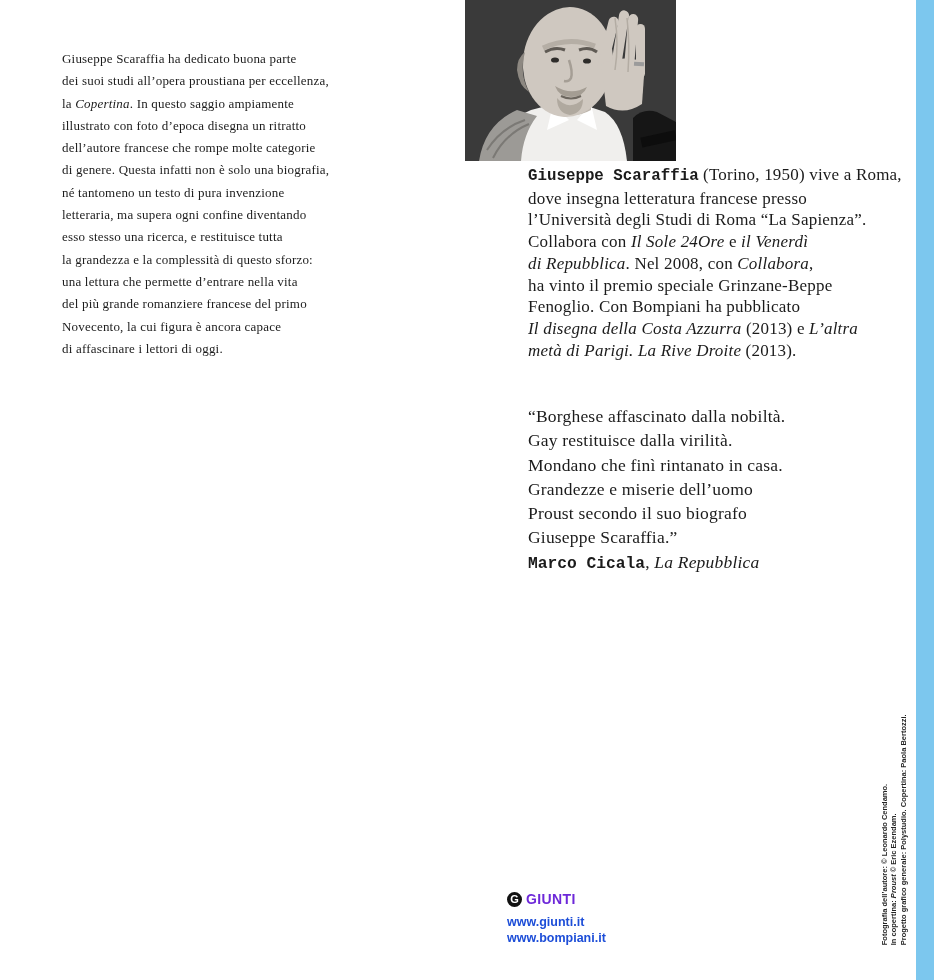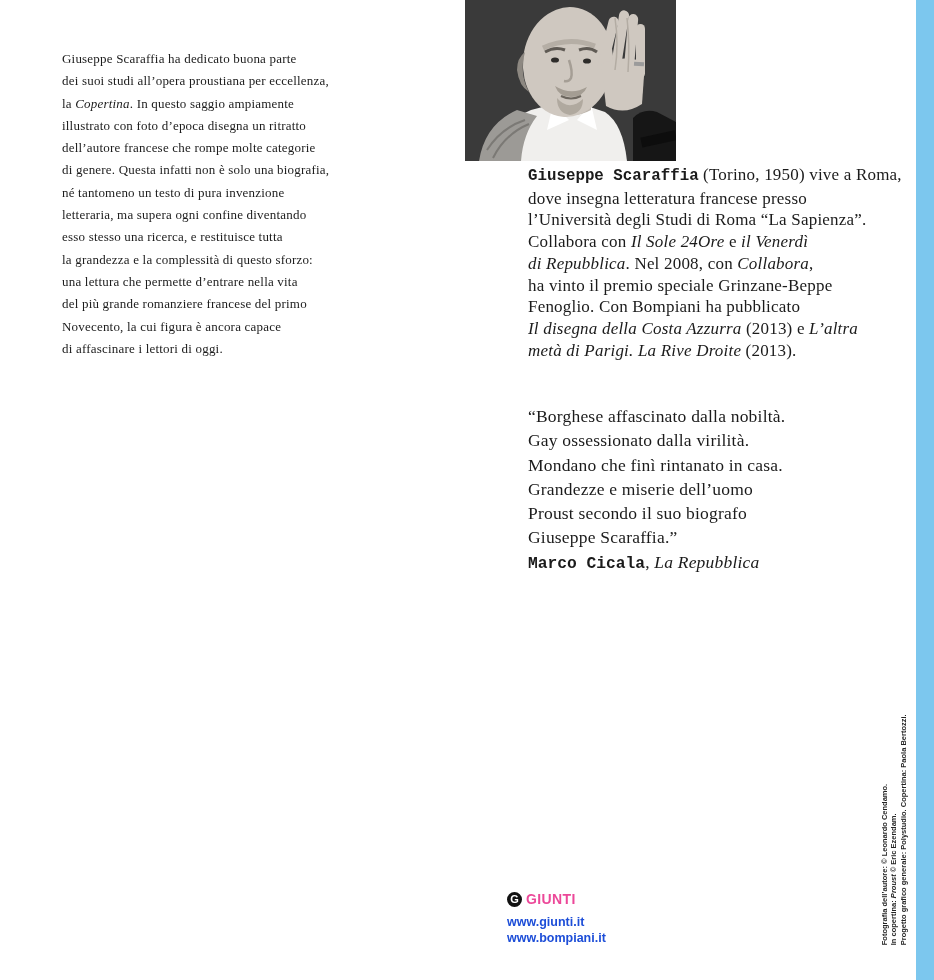--- a/index.html
+++ b/index.html
@@ -65,21 +65,21 @@
   }
   .logo-row{display:flex;align-items:center;gap:4px;}
   .logo-mark{
     width:15px;height:15px;border-radius:50%;
     background:#111;color:#fff;
     display:flex;align-items:center;justify-content:center;
     font-weight:bold;font-size:11px;line-height:1;
     font-family:"Liberation Sans",sans-serif;
   }
   .logo-name{
-    font-weight:bold;font-size:14px;letter-spacing:0.4px;color:#ec4899;
+    font-weight:bold;font-size:14px;letter-spacing:0.4px;color:#6d28d9;
   }
   .site-urls{
     margin-top:8px;font-weight:bold;font-size:12.5px;line-height:15.5px;color:#1d4ed8;
   }
 
   
   .credits{
     position:absolute;left:908px;bottom:35px;
     transform:rotate(-90deg);transform-origin:0 100%;
     font-family:"Liberation Sans","DejaVu Sans",sans-serif;
@@ -161,21 +161,21 @@
 l’Università degli Studi di Roma “La Sapienza”.
 Collabora con </span><span class="seg-italic">Il Sole 24Ore</span><span> e </span><span class="seg-italic">il Venerdì
 di Repubblica</span><span>. Nel 2008, con </span><span class="seg-italic">Collabora</span><span>,
 ha vinto il premio speciale Grinzane-Beppe
 Fenoglio. Con Bompiani ha pubblicato
 </span><span class="seg-italic">Il disegna della Costa Azzurra</span><span> (2013) e </span><span class="seg-italic">L’altra
 metà di Parigi. La Rive Droite</span><span> (2013).</span></div>
 
   <div class="quote-block">
     <div class="quote-text"><span>“Borghese affascinato dalla nobiltà.
-Gay ossessionato dalla virilità.
+Gay restituisce dalla virilità.
 Mondano che finì rintanato in casa.
 Grandezze e miserie dell’uomo
 Proust secondo il suo biografo
 Giuseppe Scaraffia.”</span></div>
     <div class="quote-attribution"><span class="seg-bold-sans">Marco Cicala</span><span>, </span><span class="seg-italic">La Repubblica</span></div>
   </div>
 
   <div class="publisher">
     <div class="logo-row">
       <span class="logo-mark">G</span>

